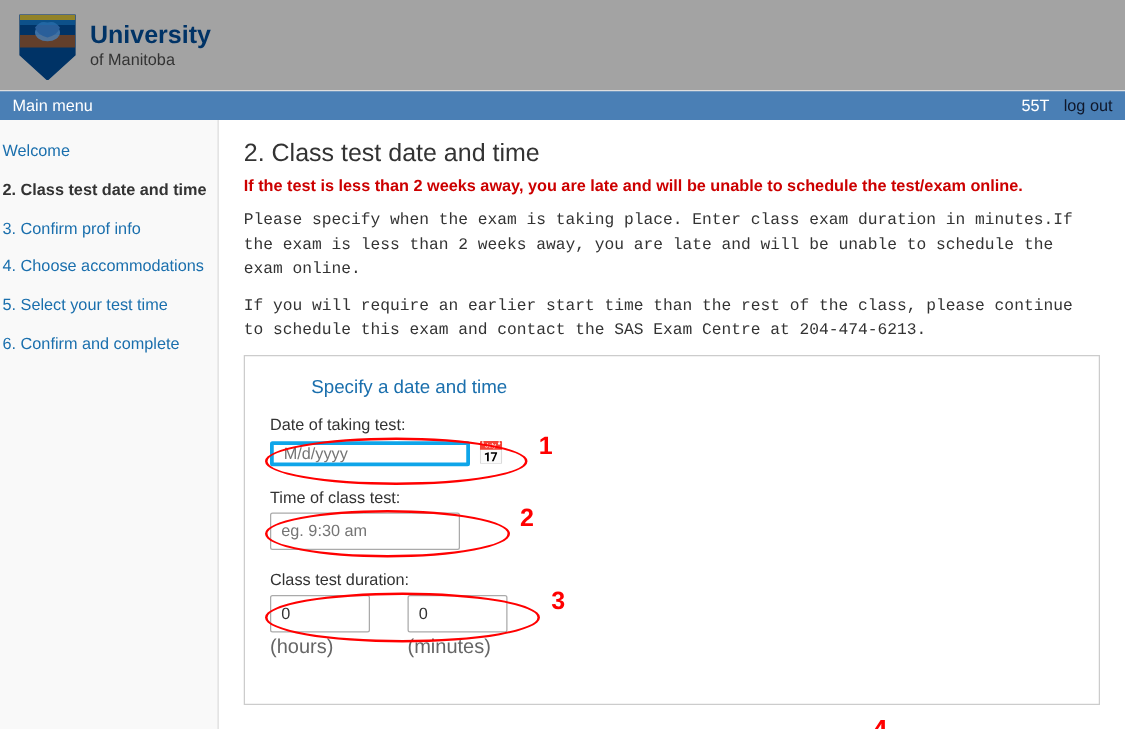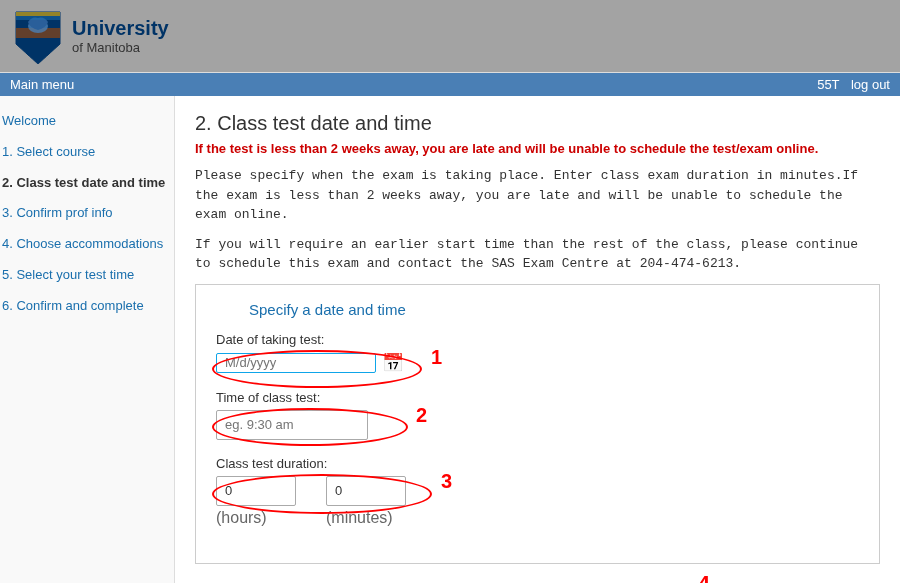--- a/index.html
+++ b/index.html
@@ -4,21 +4,21 @@
   <style>
     * { box-sizing: border-box; margin: 0; padding: 0; }
     body { font-family: Arial, sans-serif; font-size: 13px; background: #fff; color: #333; }
 
     
     .header { display: flex; align-items: center; padding: 8px 12px; background: #a3a3a3; border-bottom: 1px solid #ddd; }
     .logo-area { display: flex; align-items: center; gap: 8px; }
 
     
     .top-nav { background: #4a7fb5; color: #fff; padding: 4px 10px; display: flex; justify-content: space-between; align-items: center; font-size: 13px; }
-    .top-nav-links a { color: #ffffff; text-decoration: none; margin-left: 8px; }
+    .top-nav-links a { color: #0f172a; text-decoration: none; margin-left: 8px; }
 
     
     .layout { display: flex; min-height: 480px; }
 
     
     .sidebar { width: 175px; padding: 10px 0; border-right: 1px solid #ddd; background: #f9f9f9; flex-shrink: 0; }
     .sidebar a { display: block; padding: 5px 2px; text-decoration: none; color: #1a6fad; font-size: 13px; line-height: 1.6; }
     .sidebar a.active { font-weight: bold; color: #333; text-decoration: none; cursor: default; }
 
     
@@ -28,21 +28,21 @@
     .description { font-size: 13px; color: #333; line-height: 1.5; margin-bottom: 10px; font-family: Liberation Mono, monospace; }
 
     
     .specify-section { border: 1px solid #ccc; padding: 16px 20px 20px; margin-top: 8px; }
     .specify-title { color: #1a6fad; font-size: 15px; margin-bottom: 14px; margin-left: 33px; }
 
     .field-group { margin-bottom: 16px; }
     .field-label { font-size: 13px; color: #333; margin-bottom: 5px; display: block; }
 
     .date-input-wrapper { display: flex; align-items: center; gap: 6px; }
-    .date-input { border: 1px solid #0ea5e9; padding: 5px 8px; font-size: 13px; color: #999; width: 160px; height: 20px; border-radius: 2px; }
+    .date-input { border: 3px solid #0ea5e9; padding: 5px 8px; font-size: 13px; color: #999; width: 160px; height: 20px; border-radius: 2px; }
     .calendar-icon { cursor: pointer; font-size: 18px; color: #555; }
 
     .time-input { border: 1px solid #aaa; padding: 5px 8px; font-size: 13px; color: #999; width: 152px; height: 30px; border-radius: 2px; }
 
     .duration-wrapper { display: flex; gap: 30px; align-items: flex-start; }
     .duration-field { display: flex; flex-direction: column; align-items: flex-start; }
     .duration-input { border: 1px solid #aaa; padding: 5px 8px; font-size: 13px; color: #333; width: 80px; height: 30px; border-radius: 2px; }
     .duration-unit { font-size: 16px; color: #666; margin-top: 3px; }
 
     .annotated-area { position: relative; }
@@ -80,21 +80,20 @@
   <div class="top-nav-links">
     <span>55T</span>
     <a>log out</a>
   </div>
 </div>
 
 <div class="layout">
 
   <nav class="sidebar">
     <a>Welcome</a>
-    <a>1. Select course</a>
     <a class="active">2. Class test date and time</a>
     <a>3. Confirm prof info</a>
     <a>4. Choose accommodations</a>
     <a>5. Select your test time</a>
     <a>6. Confirm and complete</a>
   </nav>
 
   <div style="flex:1; display:flex; flex-direction:column;">
     <div class="main">
       <h2>2. Class test date and time</h2>

